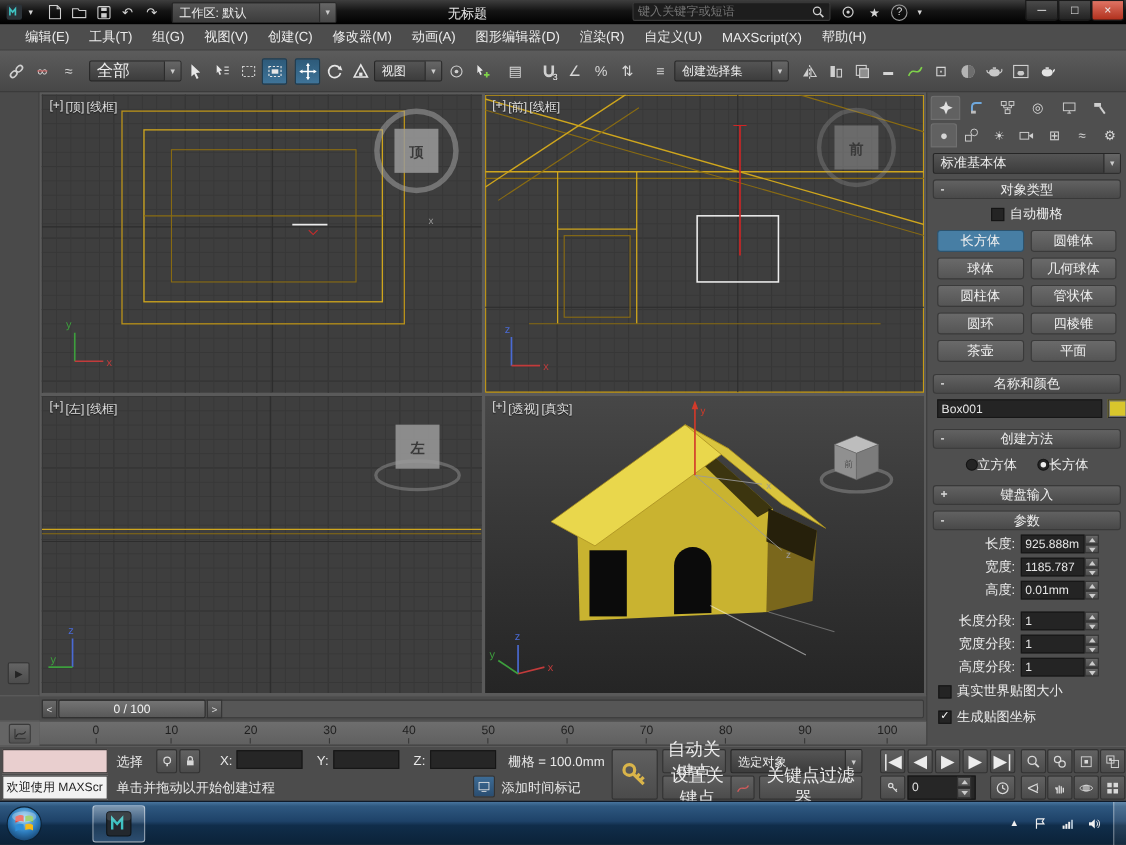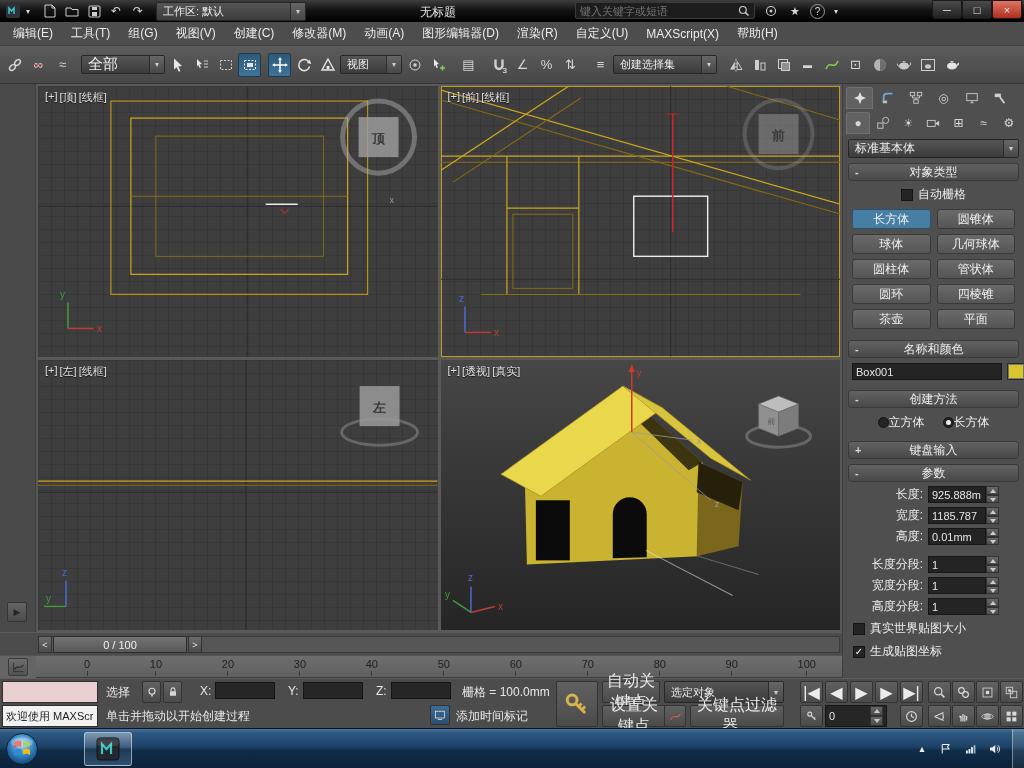--- a/index.html
+++ b/index.html
@@ -10,32 +10,32 @@
 
 .titlebar{position:absolute;top:0;left:0;width:1024px;height:22px;background:linear-gradient(#3e3e3e,#141414 45%,#000);display:flex;align-items:center;z-index:9;}
 .app-btn{display:flex;align-items:center;gap:2px;padding:0 5px;height:22px;}
 .qat{display:flex;align-items:center;gap:2px;margin-left:2px;}
 .tb-ic{width:20px;height:18px;display:flex;align-items:center;justify-content:center;color:#d6d6d6;font-size:12px;border-radius:2px;flex:none;}
 .ws{margin-left:8px;width:150px;height:17px;font-size:11px;}
 .dd{height:19px;background:linear-gradient(#555,#3c3c3c);border:1px solid #262626;border-radius:2px;display:flex;align-items:center;padding-left:6px;color:#eee;}
 .dd .txt{flex:1;white-space:nowrap;overflow:hidden;}
 .dd .arrow{width:15px;height:100%;margin-left:4px;display:flex;align-items:center;justify-content:center;background:linear-gradient(#666,#484848);border-left:1px solid #2c2c2c;color:#ccc;font-size:8px;}
 .dd .arrow::before{content:"▾";}
-.doc-title{position:absolute;left:420px;top:4px;font-size:12px;color:#e6e6e6;}
+.doc-title{position:absolute;left:407px;top:4px;font-size:12px;color:#e6e6e6;}
 .search-box{position:absolute;left:575px;top:2px;width:180px;height:17px;background:#1d1d1d;border:1px solid #3a3a3a;border-radius:2px;display:flex;align-items:center;}
 .search-box input{flex:1;background:transparent;border:none;outline:none;color:#b8b8b8;font-size:11px;padding:0 4px;font-family:inherit;}
 .ic-icons{position:absolute;left:762px;top:2px;display:flex;gap:6px;align-items:center;height:18px;}
 .ic-icons .tb-ic{width:18px;}
 .help-ic{width:15px;height:15px;border:1px solid #9a9a9a;border-radius:50%;display:flex;align-items:center;justify-content:center;font-size:10px;color:#d8d8d8;}
 .win-btns{position:absolute;right:2px;top:0;display:flex;height:20px;}
 .wbtn{width:30px;height:19px;display:flex;align-items:center;justify-content:center;color:#e8e8e8;font-size:11px;background:linear-gradient(#4a4a4a,#222);border:1px solid #1a1a1a;border-radius:0 0 3px 3px;}
 .wbtn.close{background:linear-gradient(#e07464,#b0301d);}
 
 
-.menubar{position:absolute;top:22px;left:0;width:1024px;height:24px;background:#4d4d4d;border-bottom:1px solid #404040;display:flex;align-items:center;padding-left:4px;}
+.menubar{position:absolute;top:22px;left:0;width:1024px;height:24px;background:#4d4d4d;border-bottom:1px solid #404040;display:flex;align-items:center;padding-left:14px;}
 .menu-item{padding:0 9px;height:24px;display:flex;align-items:center;color:#ececec;font-size:12px;}
 
 
 .toolbar{position:absolute;top:46px;left:0;width:1024px;height:38px;background:linear-gradient(#5c5c5c,#474747);border-bottom:1px solid #353535;display:flex;align-items:center;padding:0 3px;gap:1px;}
 .ti{width:23px;height:24px;display:flex;align-items:center;justify-content:center;color:#d6d6d6;font-size:13px;border:1px solid transparent;border-radius:2px;flex:none;position:relative;}
 .ti.pressed{background:linear-gradient(#2d5a79,#3f7499);border-color:#1d3c52;}
 .ti .ovl{position:absolute;right:2px;bottom:1px;font-size:8px;color:#fff;}
 .tsep{width:5px;flex:none;}
 .dd.f1{width:84px;font-size:15px;flex:none;}
 .dd.f2{width:62px;font-size:11px;flex:none;}

